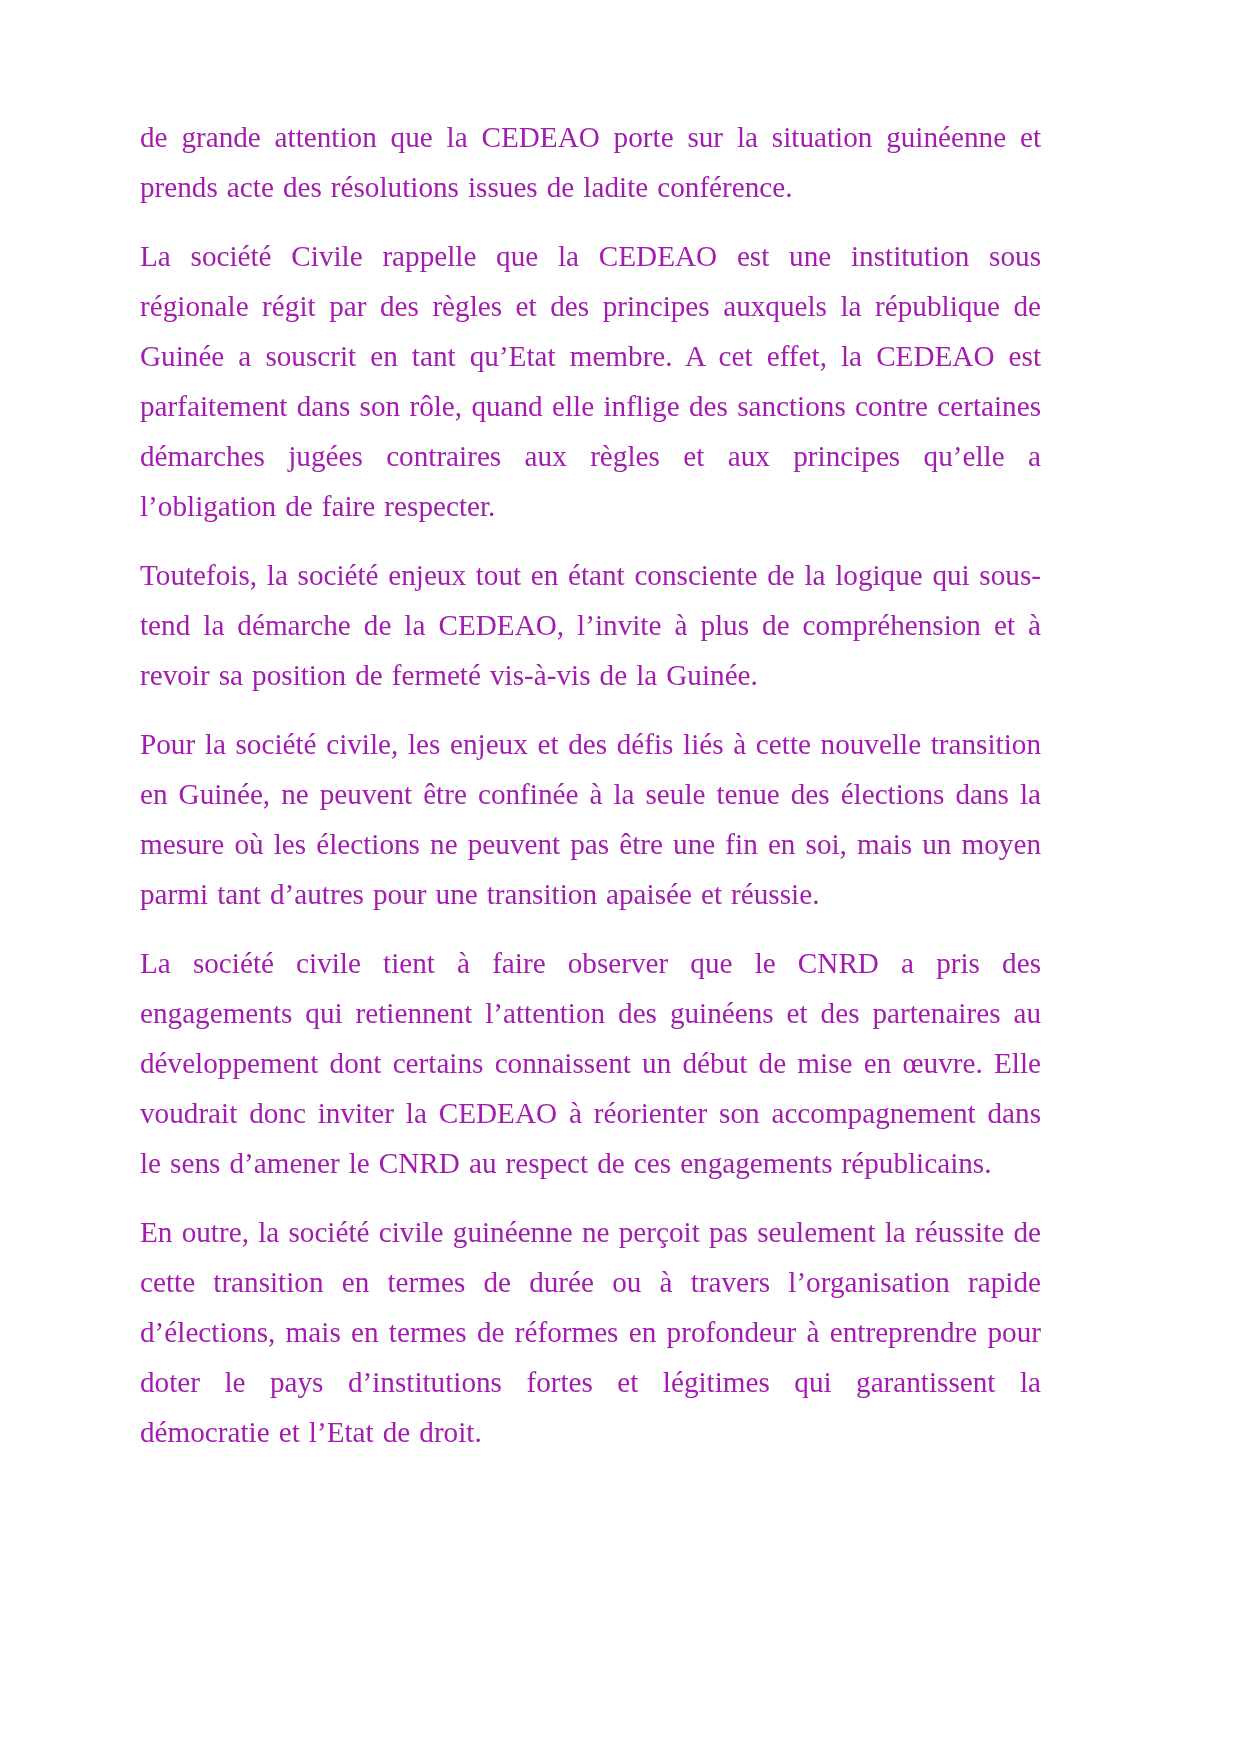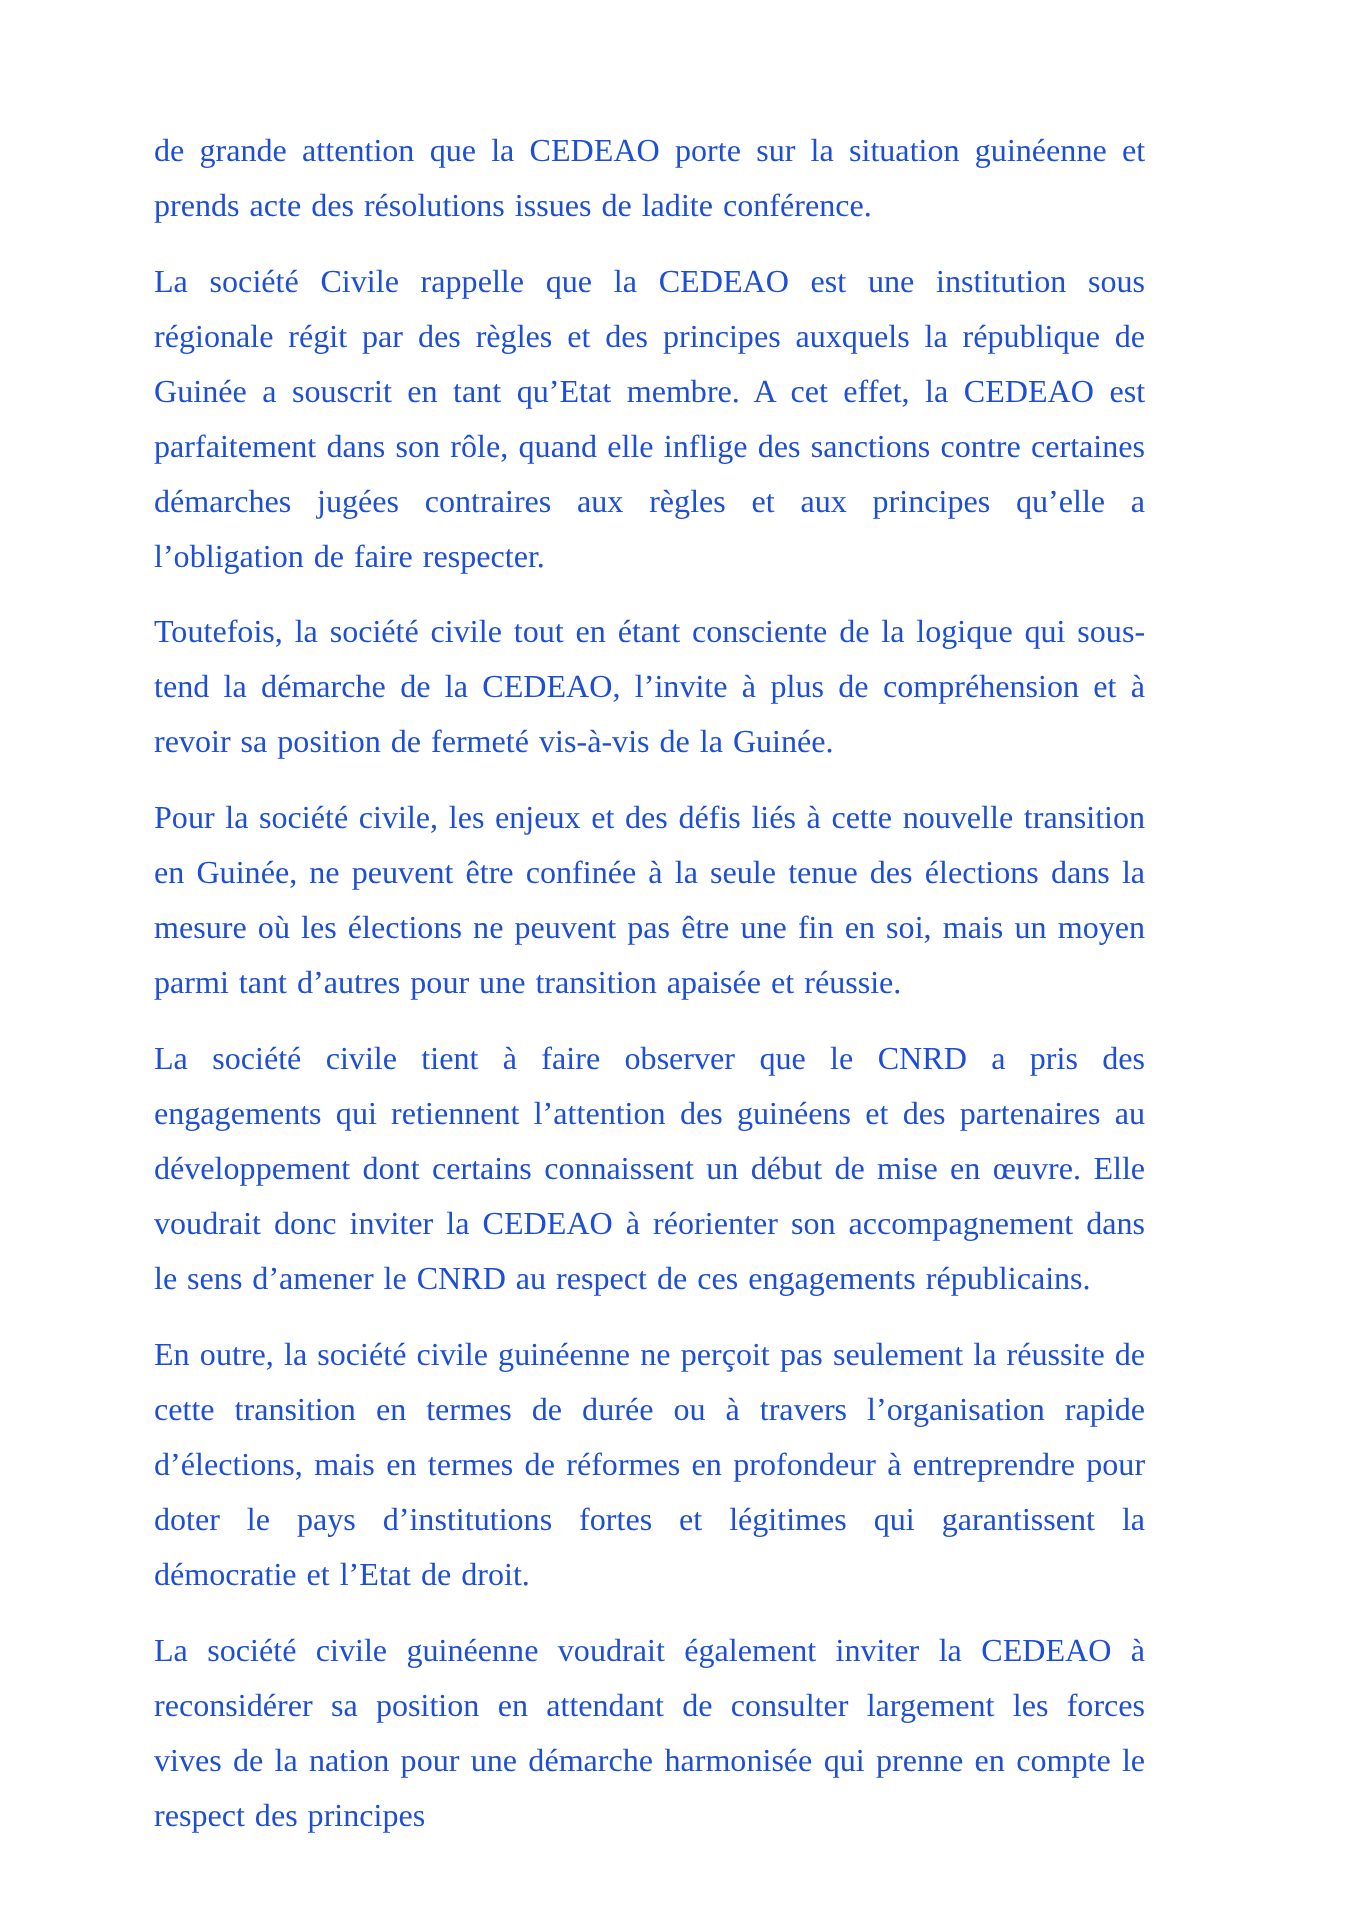--- a/index.html
+++ b/index.html
@@ -6,21 +6,21 @@
     margin: 0;
     padding: 0;
     background: #ffffff;
   }
   .page {
     position: relative;
     width: 1173px;
     height: 1755px;
     box-sizing: border-box;
     background: #ffffff;
-    color: #1d4ed8;
+    color: #a21caf;
     padding: 112px 132px 0 140px;
     overflow: hidden;
     font-family: "Liberation Serif", "DejaVu Serif", serif;
     font-size: 29.2px;
     line-height: 50px;
   }
   .page p {
     margin: 0 0 19px 0;
     text-align: justify;
     text-justify: inter-word;
@@ -29,18 +29,17 @@
   .page p:last-child {
     margin-bottom: 0;
   }
 </style>
 </head>
 <body>
 
 <div class="page">
   <p>de grande attention que la CEDEAO porte sur la situation guinéenne et prends acte des résolutions issues de ladite conférence.</p>
   <p>La société Civile rappelle que la CEDEAO est une institution sous régionale régit par des règles et des principes auxquels la république de Guinée a souscrit en tant qu’Etat membre. A cet effet, la CEDEAO est parfaitement dans son rôle, quand elle inflige des sanctions contre certaines démarches  jugées contraires aux règles et aux principes qu’elle a l’obligation de faire respecter.</p>
-  <p>Toutefois, la société civile tout en étant consciente de la logique qui sous-tend la démarche de la CEDEAO, l’invite à plus de compréhension et à revoir sa position de fermeté vis-à-vis de la Guinée.</p>
+  <p>Toutefois, la société enjeux tout en étant consciente de la logique qui sous-tend la démarche de la CEDEAO, l’invite à plus de compréhension et à revoir sa position de fermeté vis-à-vis de la Guinée.</p>
   <p>Pour la société civile, les enjeux et des défis liés à cette nouvelle transition en Guinée, ne peuvent être confinée à la seule tenue des élections dans la mesure où les élections ne peuvent pas être une fin en soi, mais un moyen parmi tant d’autres pour une transition apaisée et réussie.</p>
   <p>La société civile tient à faire observer que le CNRD a pris des engagements qui retiennent l’attention des guinéens et des partenaires au développement dont certains connaissent un début de mise en œuvre. Elle voudrait donc inviter la CEDEAO à réorienter son accompagnement dans le sens d’amener le CNRD au respect de ces engagements républicains.</p>
   <p>En outre, la société civile guinéenne ne perçoit pas seulement la réussite de cette transition en termes de durée ou à travers l’organisation rapide d’élections, mais en termes de réformes en profondeur à entreprendre pour doter le pays d’institutions fortes et légitimes qui garantissent la démocratie et l’Etat de droit.</p>
-  <p>La société civile guinéenne voudrait également inviter la CEDEAO à reconsidérer sa position en attendant de consulter largement les forces vives de la nation pour une démarche harmonisée qui prenne en compte le respect des principes</p>
 </div>
 
 </body></html>

